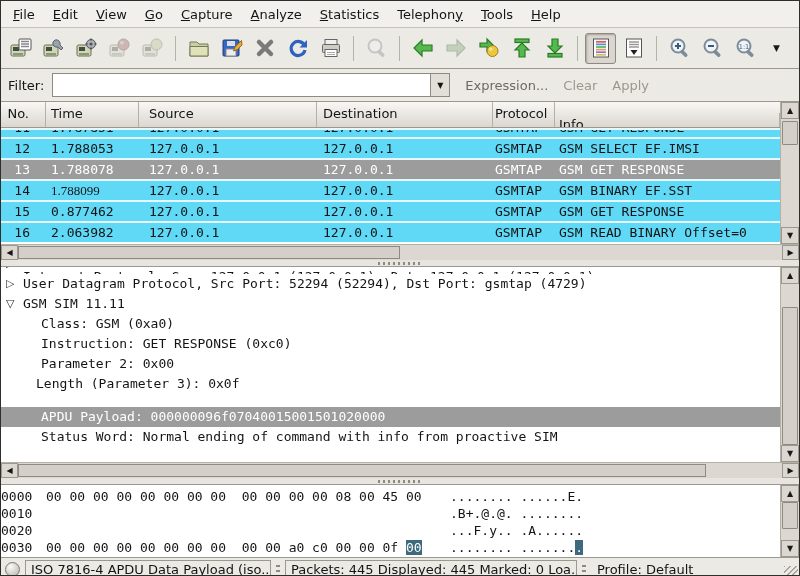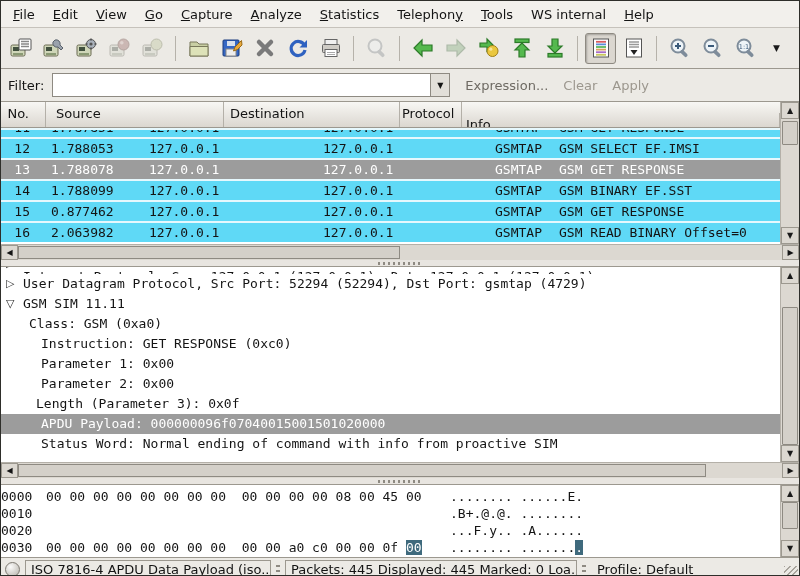--- a/index.html
+++ b/index.html
@@ -47,21 +47,21 @@
   .htrough{flex:1;position:relative;}
   .hthumb{position:absolute;top:1px;bottom:1px;background:#d4d0c9;border:1px solid #8e8a82;box-sizing:border-box;}
   
   .splitter{height:6px;flex:none;background:#e8e5e0;display:flex;align-items:center;justify-content:center;}
   .grip{width:44px;height:3px;background:repeating-linear-gradient(90deg,#8e8a82 0 2px,transparent 2px 5px);}
   
   .dpane{height:211px;flex:none;display:flex;flex-direction:column;background:#fff;border-top:1px solid #9c988f;}
   .d-top{flex:1;display:flex;overflow:hidden;}
   #drows{flex:1;overflow:hidden;font-family:"DejaVu Sans Mono",monospace;}
   .drow{height:20px;line-height:20px;white-space:pre;position:relative;overflow:hidden;}
-  .drow.selected{background:var(--selgray);color:#fff;}
+  .drow.selected{background:var(--selgray);color:#fff;margin-top:13px;}
   .drow.clipped{height:7px;}
   .drow.clipped .dtext,.drow.clipped .dexp{margin-top:-13px;display:inline-block;}
   .dexp{position:absolute;left:5px;font-family:"DejaVu Sans",sans-serif;font-size:11px;color:#2a2a2a;}
   .dtext{display:inline-block;}
   
   .xpane{height:72px;flex:none;display:flex;background:#fff;border-top:1px solid #9c988f;border-bottom:1px solid #9c988f;}
   #xrows{flex:1;overflow:hidden;position:relative;font-family:"DejaVu Sans Mono",monospace;padding-top:3px;}
   .xrow{height:17px;line-height:17px;white-space:pre;position:relative;overflow:hidden;}
   .xrow.partial{height:3px;}
   .xoff{position:absolute;left:0;}
@@ -83,21 +83,20 @@
   <div id="menubar">
       <div class="menu-item"><span></span><span class="mn">F</span><span>ile</span></div>
       <div class="menu-item"><span></span><span class="mn">E</span><span>dit</span></div>
       <div class="menu-item"><span></span><span class="mn">V</span><span>iew</span></div>
       <div class="menu-item"><span></span><span class="mn">G</span><span>o</span></div>
       <div class="menu-item"><span></span><span class="mn">C</span><span>apture</span></div>
       <div class="menu-item"><span></span><span class="mn">A</span><span>nalyze</span></div>
       <div class="menu-item"><span></span><span class="mn">S</span><span>tatistics</span></div>
       <div class="menu-item"><span>Telephon</span><span class="mn">y</span><span></span></div>
       <div class="menu-item"><span></span><span class="mn">T</span><span>ools</span></div>
-      <div class="menu-item"><span>WS internal</span><span class="mn"></span><span></span></div>
       <div class="menu-item"><span></span><span class="mn">H</span><span>elp</span></div>
     </div>
 
   <div id="toolbar">
       <div class="tb-btn">
         <svg viewBox="0 0 22 22" width="22" height="22">
           <rect x="1" y="8" width="14" height="11" rx="1.5" fill="#cfd6b8" stroke="#6a6a52"></rect>
           <rect x="3" y="10" width="6" height="4" fill="#41503e"></rect>
           <rect x="3" y="16" width="10" height="2" fill="#8a9a74"></rect>
           <rect x="9" y="2" width="12" height="11" rx="1" fill="#fff" stroke="#555"></rect>
@@ -265,20 +264,21 @@
     <span class="fbtn">Expression...</span>
     <span class="fbtn dim">Clear</span>
     <span class="fbtn dim">Apply</span>
   </div>
 
   <div class="plist">
     <div class="pl-top">
       <div class="pl-left">
         <div id="plheader">
             <span class="hcell" style="width: 45px; padding-left: 5px; text-align: right; padding-right: 16px;">No.</span>
+            <span class="hcell" style="width: 93px; padding-left: 5px;">Time</span>
             <span class="hcell" style="width: 178px; padding-left: 10px;">Source</span>
             <span class="hcell" style="width: 176px; padding-left: 6px;">Destination</span>
             <span class="hcell" style="width: 62px; padding-left: 2px;">Protocol</span>
             <span class="hcell" style="width: auto; flex: 1 1 0%; padding-left: 4px; margin-top: 11px;">Info</span>
           </div>
         <div id="plrows">
             <div class="prow partial">
               <span class="pcell" style="width: 45px; padding-left: 0px; text-align: right; padding-right: 16px;">11</span>
               <span class="pcell" style="width: 93px; padding-left: 5px;">1.787851</span>
               <span class="pcell" style="width: 178px; padding-left: 10px;">127.0.0.1</span>
@@ -297,21 +297,21 @@
             <div class="prow selected">
               <span class="pcell" style="width: 45px; padding-left: 0px; text-align: right; padding-right: 16px;">13</span>
               <span class="pcell" style="width: 93px; padding-left: 5px;">1.788078</span>
               <span class="pcell" style="width: 178px; padding-left: 10px;">127.0.0.1</span>
               <span class="pcell" style="width: 176px; padding-left: 6px;">127.0.0.1</span>
               <span class="pcell" style="width: 62px; padding-left: 2px;">GSMTAP</span>
               <span class="pcell" style="width: auto; flex: 1 1 0%; padding-left: 4px;">GSM GET RESPONSE</span>
             </div>
             <div class="prow">
               <span class="pcell" style="width: 45px; padding-left: 0px; text-align: right; padding-right: 16px;">14</span>
-              <span class="pcell" style="width: 93px; padding-left: 5px;">1.788099</span>
+              <span class="pcell" style="width: 93px; padding-left: 5px; font-family: Liberation Serif, serif;">1.788099</span>
               <span class="pcell" style="width: 178px; padding-left: 10px;">127.0.0.1</span>
               <span class="pcell" style="width: 176px; padding-left: 6px;">127.0.0.1</span>
               <span class="pcell" style="width: 62px; padding-left: 2px;">GSMTAP</span>
               <span class="pcell" style="width: auto; flex: 1 1 0%; padding-left: 4px;">GSM BINARY EF.SST</span>
             </div>
             <div class="prow">
               <span class="pcell" style="width: 45px; padding-left: 0px; text-align: right; padding-right: 16px;">15</span>
               <span class="pcell" style="width: 93px; padding-left: 5px;">0.877462</span>
               <span class="pcell" style="width: 178px; padding-left: 10px;">127.0.0.1</span>
               <span class="pcell" style="width: 176px; padding-left: 6px;">127.0.0.1</span>
@@ -348,23 +348,22 @@
   <div class="splitter">
       <div class="grip"></div>
     </div>
 
   <div class="dpane">
     <div class="d-top">
       <div id="drows">
           <div class="drow clipped"><span class="dexp">▷</span><span class="dtext" style="padding-left: 22px;">Internet Protocol, Src: 127.0.0.1 (127.0.0.1), Dst: 127.0.0.1 (127.0.0.1)</span></div>
           <div class="drow"><span class="dexp">▷</span><span class="dtext" style="padding-left: 22px;">User Datagram Protocol, Src Port: 52294 (52294), Dst Port: gsmtap (4729)</span></div>
           <div class="drow"><span class="dexp">▽</span><span class="dtext" style="padding-left: 22px;">GSM SIM 11.11</span></div>
-          <div class="drow"><span class="dtext" style="padding-left: 28px;">Class: GSM (0xa0)</span></div>
+          <div class="drow"><span class="dtext" style="padding-left: 40px;">Class: GSM (0xa0)</span></div>
           <div class="drow"><span class="dtext" style="padding-left: 40px;">Instruction: GET RESPONSE (0xc0)</span></div>
-          <div class="drow"><span class="dtext" style="padding-left: 40px;">Parameter 1: 0x00</span></div>
           <div class="drow"><span class="dtext" style="padding-left: 40px;">Parameter 2: 0x00</span></div>
           <div class="drow"><span class="dtext" style="padding-left: 35px;">Length (Parameter 3): 0x0f</span></div>
           <div class="drow selected"><span class="dtext" style="padding-left: 40px;">APDU Payload: 000000096f07040015001501020000</span></div>
           <div class="drow"><span class="dtext" style="padding-left: 40px;">Status Word: Normal ending of command with info from proactive SIM</span></div>
         </div>
       <div class="vscroll">
         <div class="sbtn">▲</div>
         <div class="strough">
             <div class="sthumb" style="top:14%;height:86%;"></div>
           </div>

